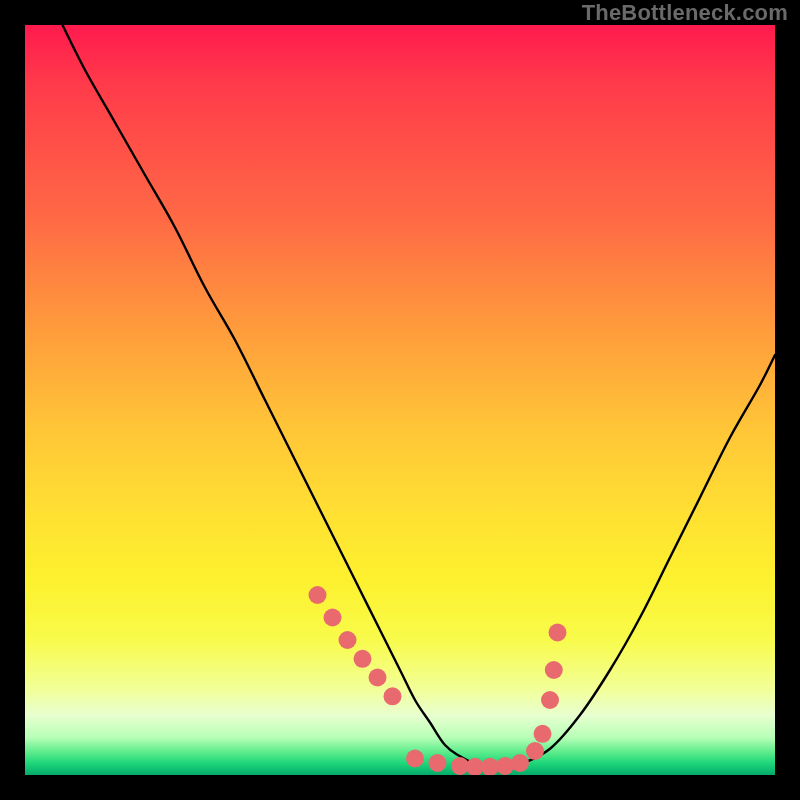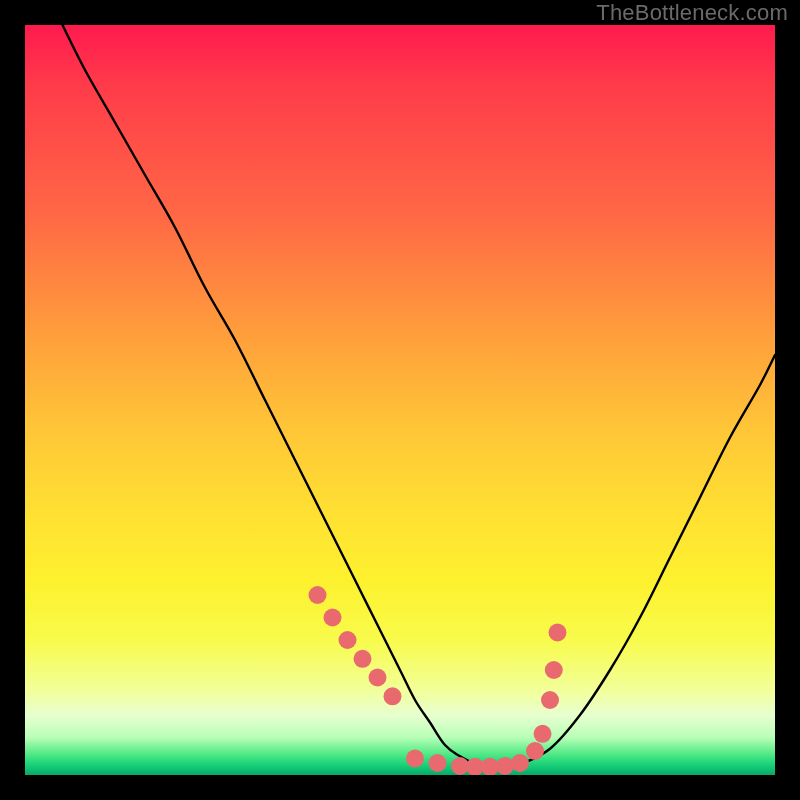--- a/index.html
+++ b/index.html
@@ -54,21 +54,21 @@
     position: absolute;
     inset: 0;
   }
   .watermark {
     position: absolute;
     top: 0;
     right: 12px;
     color: #6a6a6a;
     font-size: 22px;
     letter-spacing: 0.2px;
-    font-weight: 400;
+    font-weight: 700;
     user-select: none;
   }
 </style>
 </head>
 <body>
 
 <div class="frame">
   <div class="plot-area">
     <div class="gradient"></div>
     <svg class="curve" viewBox="0 0 750 750" preserveAspectRatio="none">

